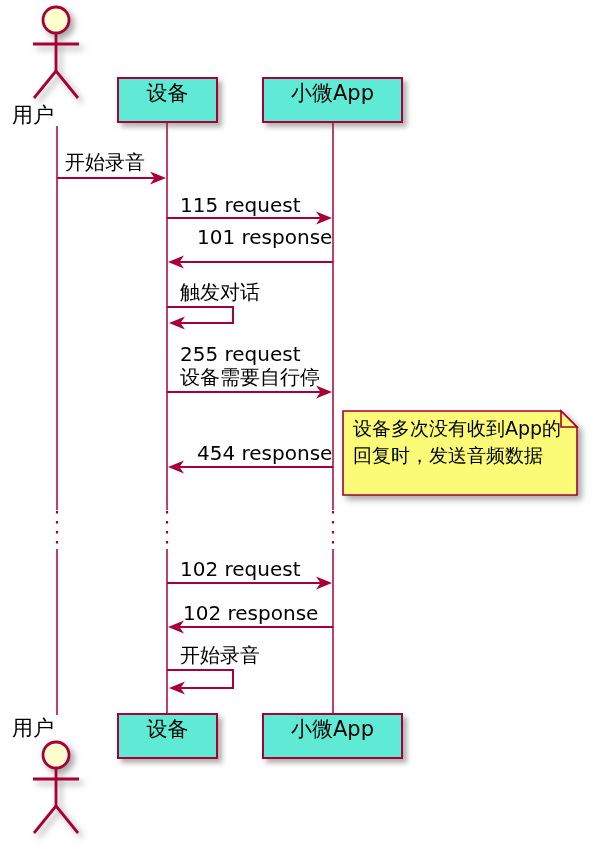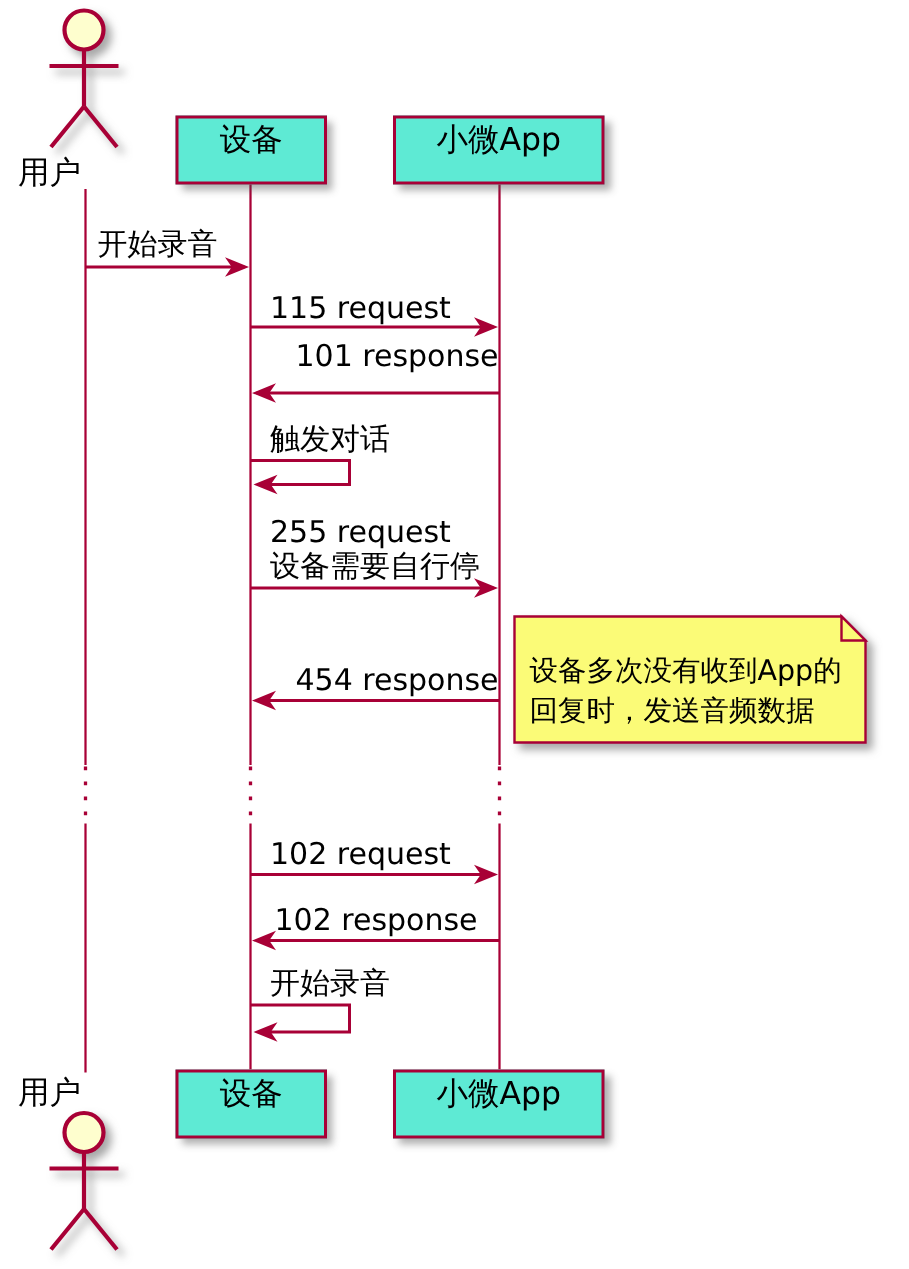--- a/index.html
+++ b/index.html
@@ -13,21 +13,21 @@
     font-size:21px;color:#000;
     box-shadow:4px 4px 5px rgba(80,80,80,0.45);
   }
   .msg{
     position:absolute;z-index:3;color:#000;font-size:20px;line-height:23px;white-space:nowrap;
   }
   .actor-label{
     position:absolute;z-index:3;color:#000;font-size:21px;width:90px;text-align:left;white-space:nowrap;
   }
   .note-text{
-    position:absolute;z-index:3;color:#000;font-size:19px;line-height:27px;white-space:nowrap;margin-top:19px;
+    position:absolute;z-index:3;color:#000;font-size:19px;line-height:27px;white-space:nowrap;
   }
   .shadowed{filter:drop-shadow(4px 4px 3px rgba(80,80,80,0.5));}
 </style>
 </head>
 <body>
 
 <div id="canvas">
 
   <svg id="shapes" width="606" height="846" viewBox="0 0 606 846">
 

